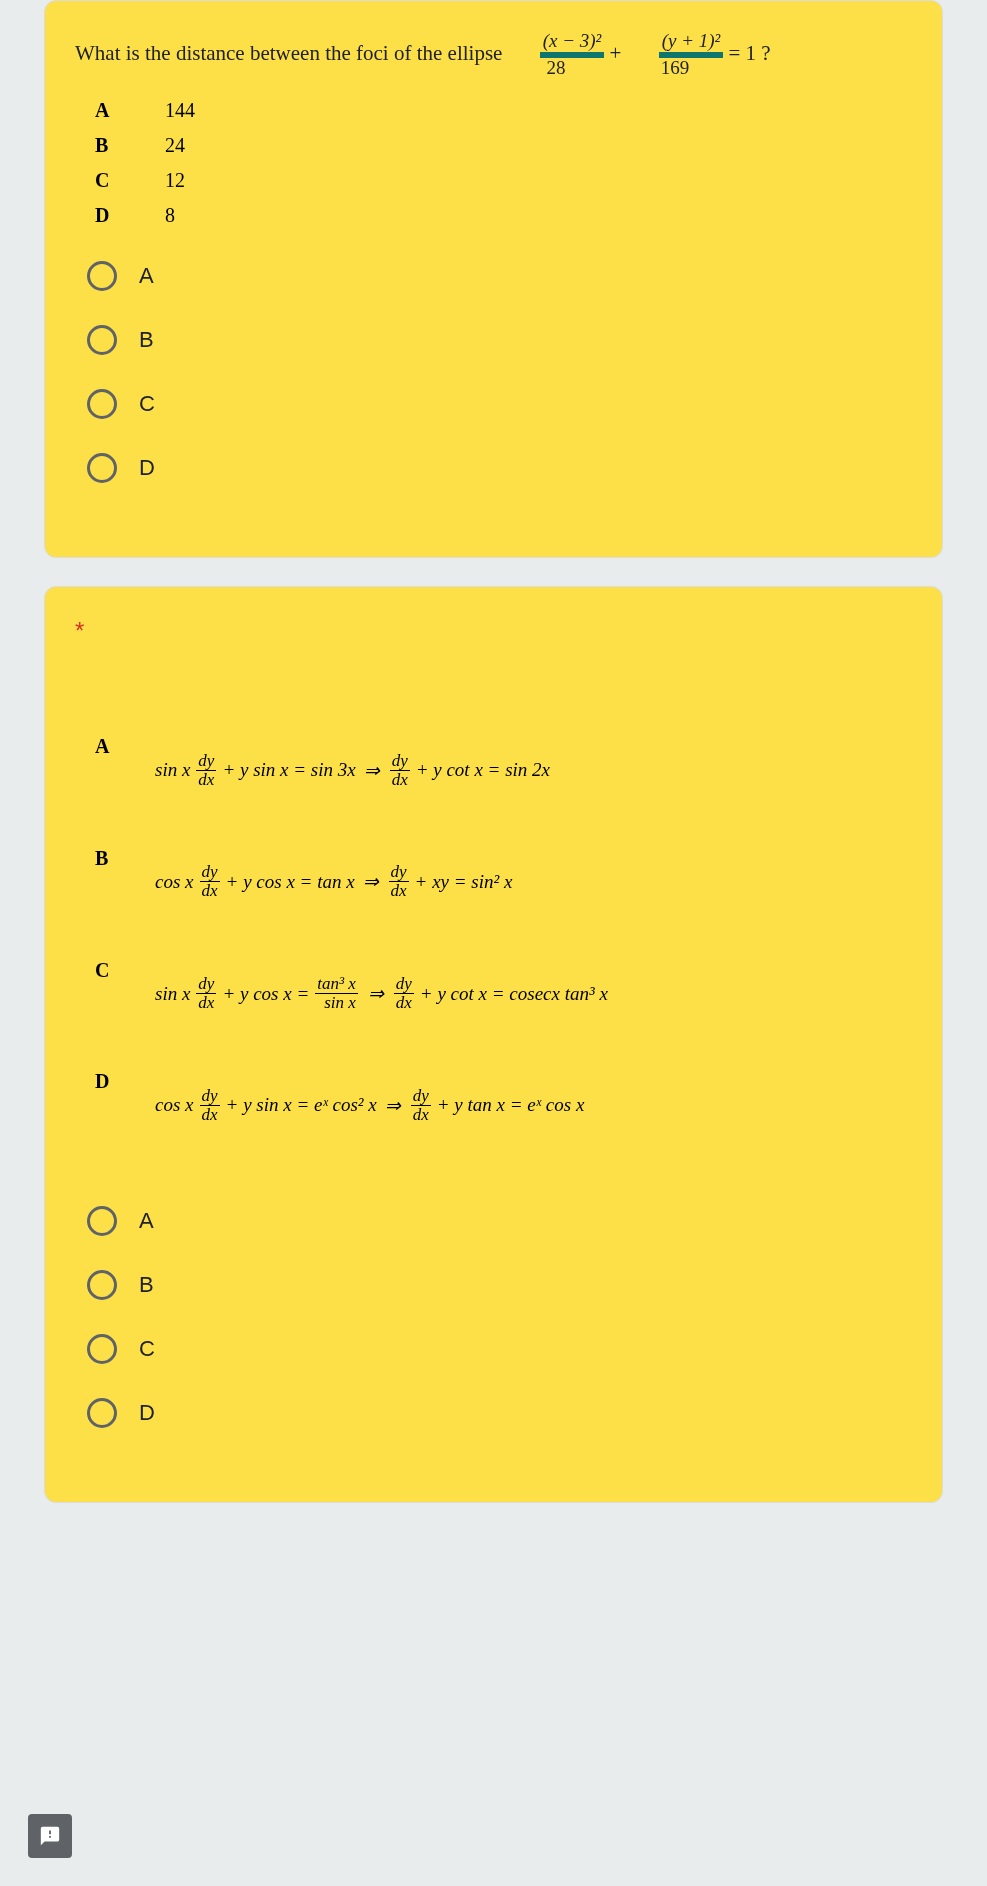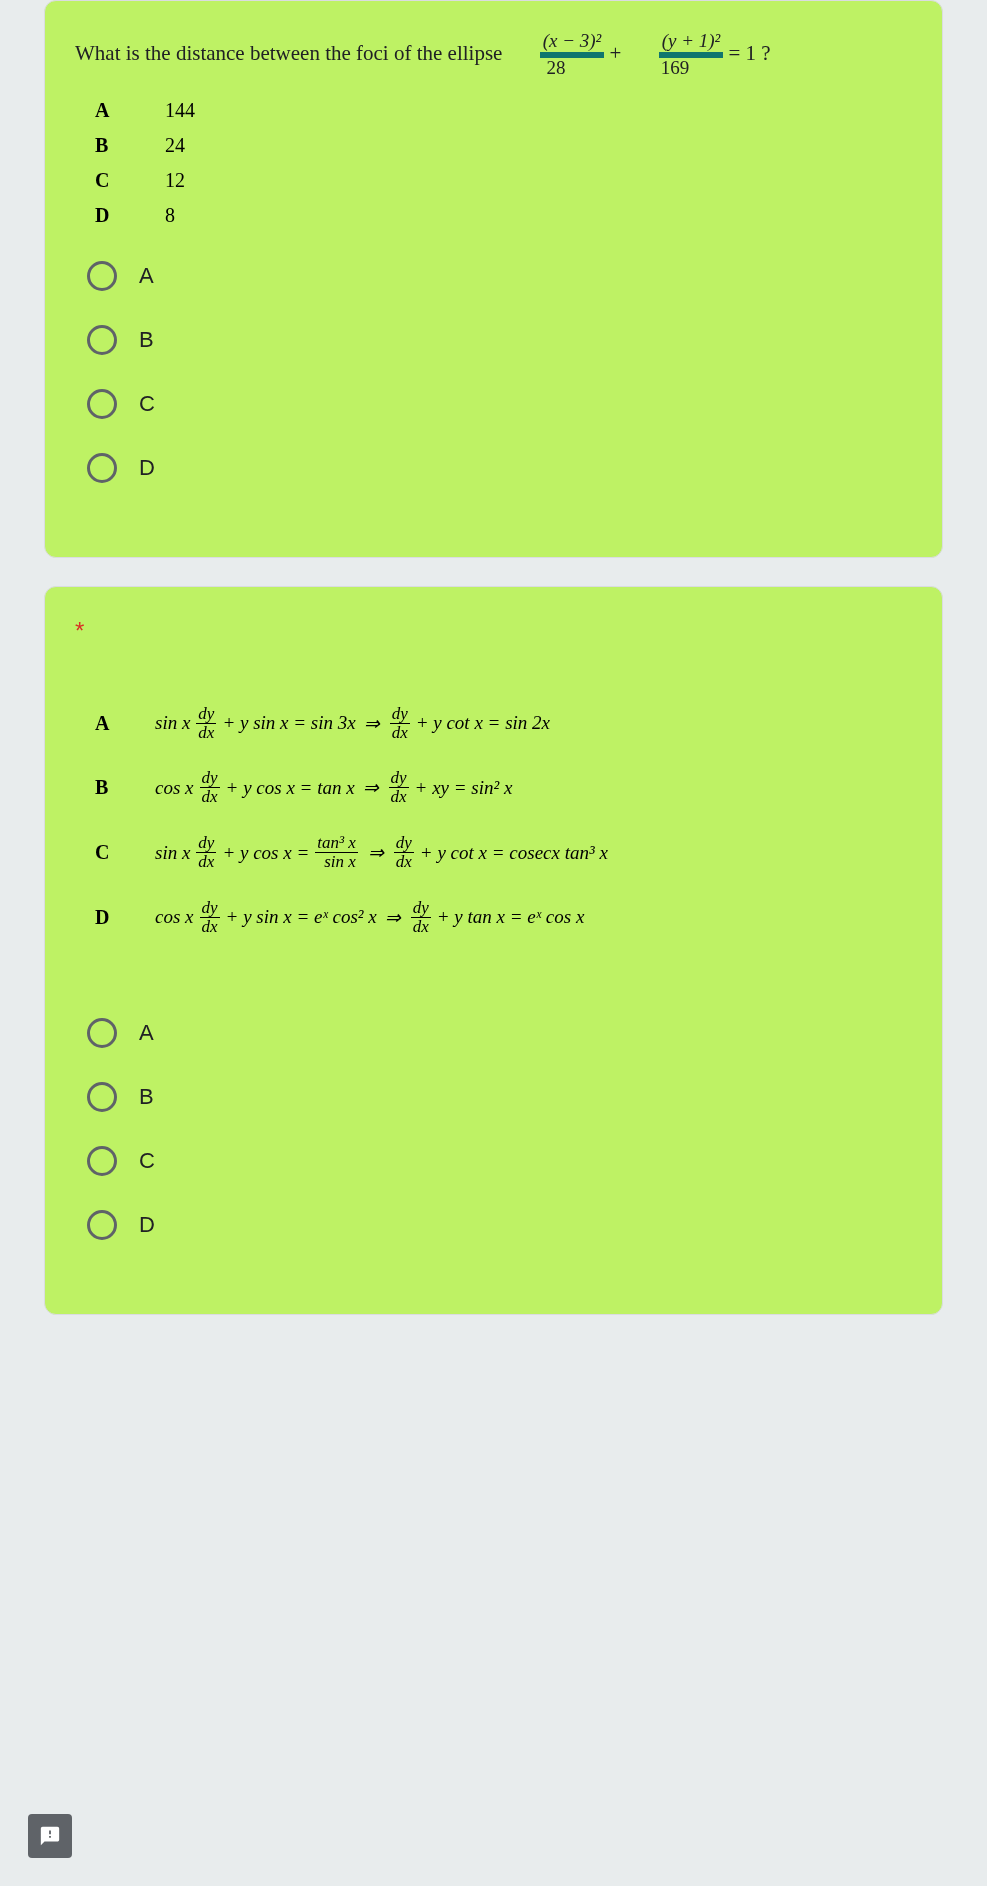--- a/index.html
+++ b/index.html
@@ -4,21 +4,21 @@
 <style>
   * { box-sizing: border-box; margin: 0; padding: 0; }
   body {
     background: #e8eced;
     font-family: 'Times New Roman', Times, serif;
     width: 987px;
     margin: 0 auto;
     padding: 0 44px 40px 44px;
   }
   .card {
-    background: #bef264;
+    background: #fde047;
     border: 1px solid #dadce0;
     border-radius: 12px;
     padding: 30px 30px 40px 30px;
     margin-bottom: 28px;
     position: relative;
   }
   .question-text {
     font-size: 21px;
     color: #202124;
     line-height: 1.6;
@@ -76,20 +76,21 @@
     font-weight: bold;
     font-size: 20px;
     width: 60px;
     flex-shrink: 0;
   }
   .eq-body {
     display: flex;
     align-items: center;
     gap: 4px;
     flex-wrap: nowrap;
+    margin-top: 47px;
   }
   .sfrac {
     display: inline-flex;
     flex-direction: column;
     align-items: flex-end;
     vertical-align: middle;
     font-size: 17px;
     line-height: 1.05;
     margin: 0 2px;
   }

